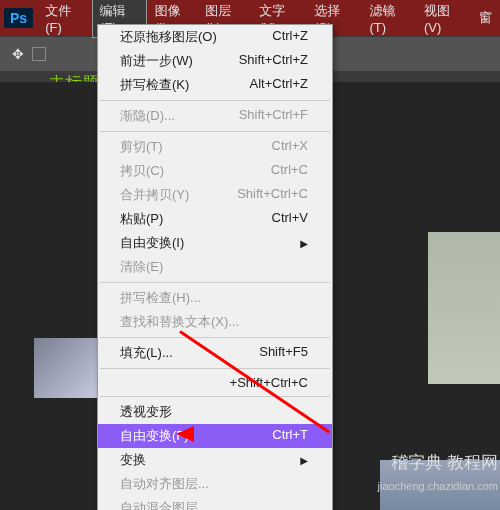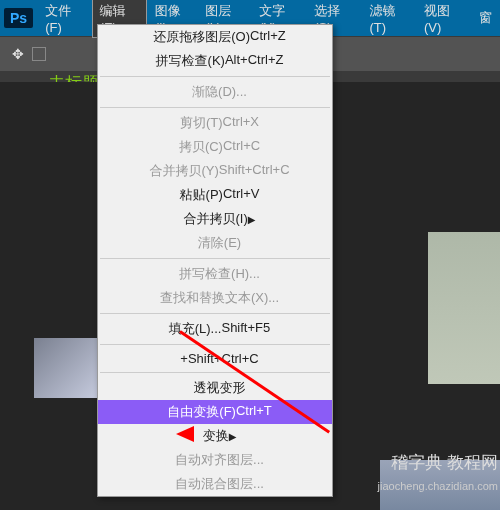--- a/index.html
+++ b/index.html
@@ -1,33 +1,33 @@
 <!DOCTYPE html>
 <html><head>
 <meta charset="utf-8">
 <style>
 body{margin:0;padding:0;font-family:"Microsoft YaHei",sans-serif;background:#000;overflow:hidden;width:500px;height:510px;position:relative}
-.top-bar{background:#0369a1;height:36px;display:flex;align-items:center}
+.top-bar{background:#7f1d1d;height:36px;display:flex;align-items:center}
 .ps-logo{background:#001e36;color:#31a8ff;font-weight:bold;font-size:14px;padding:2px 6px;margin:2px 4px;border-radius:2px}
 .menu-bar{display:flex;align-items:center}
 .menu-item{color:#e0e0e0;font-size:13px;padding:3px 8px;cursor:default}
 .menu-item.active{background:#3a3a3a;border:1px solid #999;padding:2px 7px}
 .options-bar{background:#535353;height:34px;display:flex;align-items:center;border-top:1px solid #3a3a3a;padding-left:12px;gap:8px}
 .move-icon{color:#e0e0e0;font-size:14px}
 .checkbox{width:12px;height:12px;border:1px solid #888;background:#535353}
 .tab-bar{background:#3a3a3a;height:24px;display:flex;align-items:center;padding-left:38px}
 .doc-tab{color:#84cc16;font-size:17px;padding:3px 10px}
 .doc-info{color:#ccc;font-size:12px;padding:3px 2px}
 .workspace{position:absolute;left:0;top:82px;right:0;bottom:0;background:#252525}
 .tools{position:absolute;left:0;top:82px;width:34px;background:#535353;height:428px;padding-top:4px}
 .tool{width:26px;height:24px;margin:0 auto 0;display:flex;align-items:center;justify-content:center;color:#ccc;font-size:14px;cursor:default}
 .tool.sel{background:#3a3a3a;border:1px solid #222}
 .ruler{position:absolute;left:34px;top:82px;right:0;height:16px;background:#535353;border-bottom:1px solid #2a2a2a}
 .dropdown{position:absolute;left:97px;top:24px;width:234px;background:#f0f0f0;border:1px solid #999;box-shadow:2px 2px 6px rgba(0,0,0,0.4);font-size:13px;z-index:100}
-.dd-item{display:flex;padding:3px 13px 3px 22px;color:#222;justify-content:center;cursor:default}
+.dd-item{display:flex;padding:3px 24px 3px 22px;color:#222;justify-content:space-between;cursor:default}
 .dd-item.disabled{color:#999}
 .dd-item.highlight{background:#8b5cf6;color:#fff}
 .dd-sep{height:1px;background:#ccc;margin:3px 2px}
 .dd-arrow{font-size:10px;align-self:center}
 .grad-overlay{position:absolute;left:34px;top:338px;width:196px;height:60px;background:linear-gradient(135deg,#7a8090,#c8cde0,#b8bed8);z-index:50}
 .arrow-line{position:absolute;left:180px;top:330px;width:180px;height:3px;background:#ff0000;transform:rotate(34deg);transform-origin:left center;z-index:200}
 .arrow-head{position:absolute;left:176px;top:426px;width:0;height:0;border-right:18px solid #ff0000;border-top:8px solid transparent;border-bottom:8px solid transparent;z-index:201}
 .canvas-img{position:absolute;right:0;top:232px;width:72px;height:152px;background:linear-gradient(#aeb8a8,#c0c8b8);z-index:10}
 .tree{position:absolute;right:10px;top:250px;width:40px;height:90px;background:radial-gradient(circle,#4a6a3a 30%,transparent 70%);border-radius:50% 50% 20% 20%}
 .watermark1{position:absolute;right:2px;bottom:36px;color:#ddd;font-size:17px;z-index:300;text-align:left}
@@ -88,46 +88,51 @@
 <div class="canvas-img">
   <div class="tree"></div>
 </div>
 
 <div class="dropdown">
   <div class="dd-item">
       <span>还原拖移图层(O)</span>
       <span>Ctrl+Z</span>
     </div>
   <div class="dd-item">
+      <span>前进一步(W)</span>
+      <span>Shift+Ctrl+Z</span>
+    </div>
+  <div class="dd-item">
       <span>拼写检查(K)</span>
       <span>Alt+Ctrl+Z</span>
     </div>
   <div class="dd-sep"></div>
   <div class="dd-item disabled">
       <span>渐隐(D)...</span>
+      <span>Shift+Ctrl+F</span>
     </div>
   <div class="dd-sep"></div>
   <div class="dd-item disabled">
       <span>剪切(T)</span>
       <span>Ctrl+X</span>
     </div>
   <div class="dd-item disabled">
       <span>拷贝(C)</span>
       <span>Ctrl+C</span>
     </div>
   <div class="dd-item disabled">
       <span>合并拷贝(Y)</span>
       <span>Shift+Ctrl+C</span>
     </div>
   <div class="dd-item">
       <span>粘贴(P)</span>
       <span>Ctrl+V</span>
     </div>
   <div class="dd-item">
-      <span>合并拷贝(I)</span>
+      <span>自由变换(I)</span>
       <span class="dd-arrow">▶</span>
     </div>
   <div class="dd-item disabled">
       <span>清除(E)</span>
     </div>
   <div class="dd-sep"></div>
   <div class="dd-item disabled">
       <span>拼写检查(H)...</span>
     </div>
   <div class="dd-item disabled">

